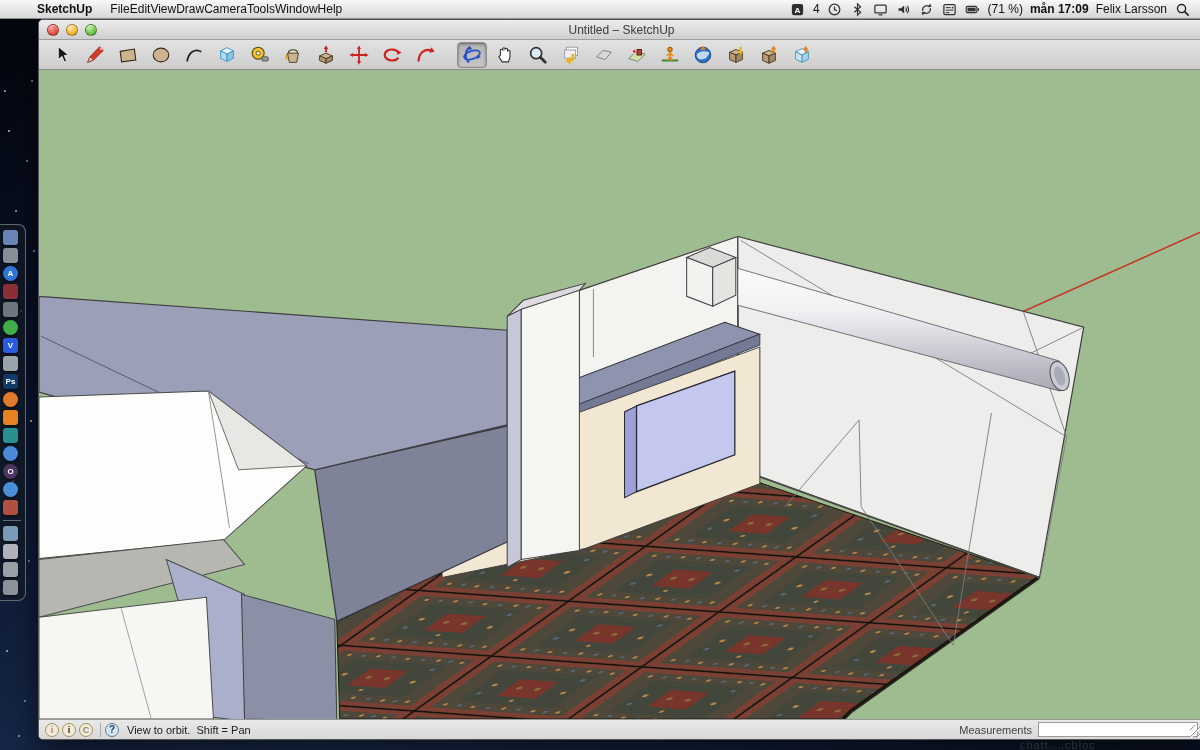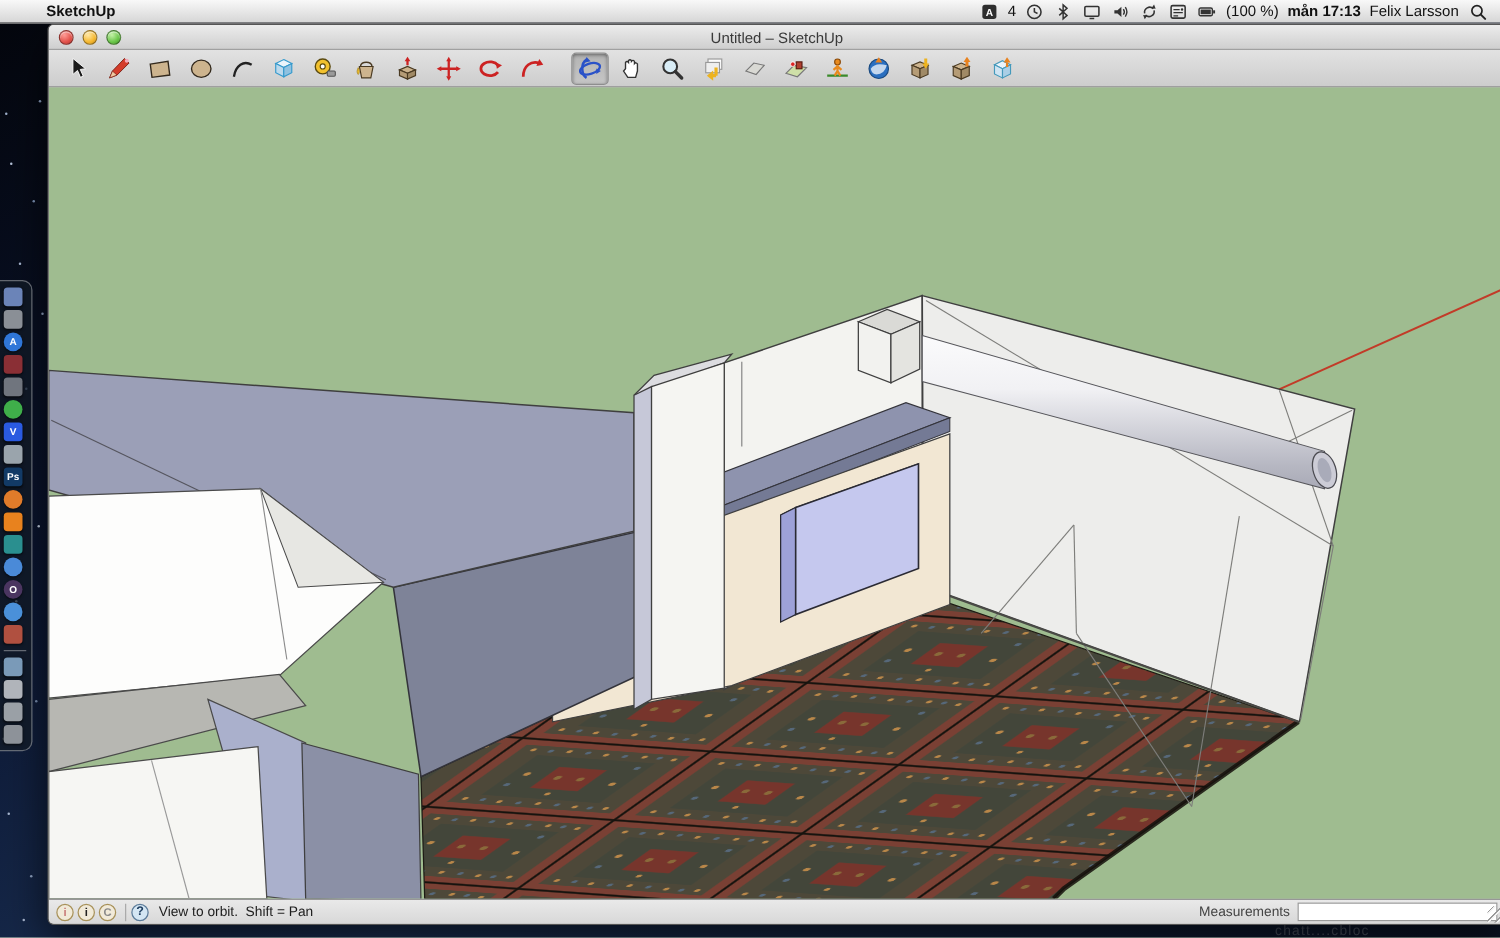--- a/index.html
+++ b/index.html
@@ -92,20 +92,30 @@
 <div class="behind-text">chatt....cbloc</div>
 
 <div class="menubar">
   <div class="left">
     <span class="micon apple-wrap" id="apple-slot">
         <svg viewBox="0 0 24 24">
           <path d="M16.5 12.8c0-2.6 2.1-3.8 2.2-3.9-1.2-1.8-3.1-2-3.8-2-1.6-.2-3.1 1-3.9 1-.8 0-2-1-3.4-1-1.7 0-3.3 1-4.2 2.6-1.8 3.1-.5 7.7 1.3 10.2.9 1.2 1.9 2.6 3.2 2.6 1.3-.1 1.8-.8 3.4-.8 1.6 0 2 .8 3.4.8 1.4 0 2.3-1.3 3.1-2.5 1-1.4 1.4-2.8 1.4-2.9 0 0-2.7-1-2.7-4.1z M13.8 5.3c.7-.9 1.2-2.1 1.1-3.3-1 0-2.3.7-3 1.6-.7.8-1.3 2-1.1 3.2 1.1.1 2.3-.6 3-1.5z" fill="#1a1a1a"></path>
         </svg>
       </span>
     <span class="appname">SketchUp</span>
+    <span id="menus" style="display:flex">
+        <span>File</span>
+        <span>Edit</span>
+        <span>View</span>
+        <span>Draw</span>
+        <span>Camera</span>
+        <span>Tools</span>
+        <span>Window</span>
+        <span>Help</span>
+      </span>
   </div>
   <div class="right" id="menu-right">
       <span class="micon">
         <svg viewBox="0 0 24 24">
           <rect x="3" y="3" width="18" height="18" rx="3.5" fill="#2e2e2e"></rect>
           <text x="12" y="17" font-size="13" fill="#fff" text-anchor="middle" font-family="Liberation Sans, sans-serif" font-weight="bold">A</text>
         </svg>
       </span>
       <span class="txt">4</span>
       <span class="micon">
@@ -145,22 +155,22 @@
           <circle cx="17" cy="9" r="1.5" fill="#333"></circle>
         </svg>
       </span>
       <span class="micon">
         <svg viewBox="0 0 24 24">
           <rect x="2" y="7" width="17" height="10" rx="2" fill="none" stroke="#333" stroke-width="1.8"></rect>
           <rect x="4" y="9" width="13" height="6" fill="#333"></rect>
           <rect x="20" y="10" width="2.5" height="4" fill="#333"></rect>
         </svg>
       </span>
-      <span class="txt">(100 %)</span>
-      <span class="txt" style="font-weight: bold;">mån 17:13</span>
+      <span class="txt">(71 %)</span>
+      <span class="txt" style="font-weight: bold;">mån 17:09</span>
       <span class="txt" style="font-weight: normal;">Felix Larsson</span>
       <span class="micon">
         <svg viewBox="0 0 24 24">
           <circle cx="10.5" cy="10.5" r="6.5" fill="none" stroke="#222" stroke-width="2.2"></circle>
           <path d="M15.5 15.5 L21 21" stroke="#222" stroke-width="2.6" stroke-linecap="round"></path>
         </svg>
       </span>
     </div>
 </div>
 

